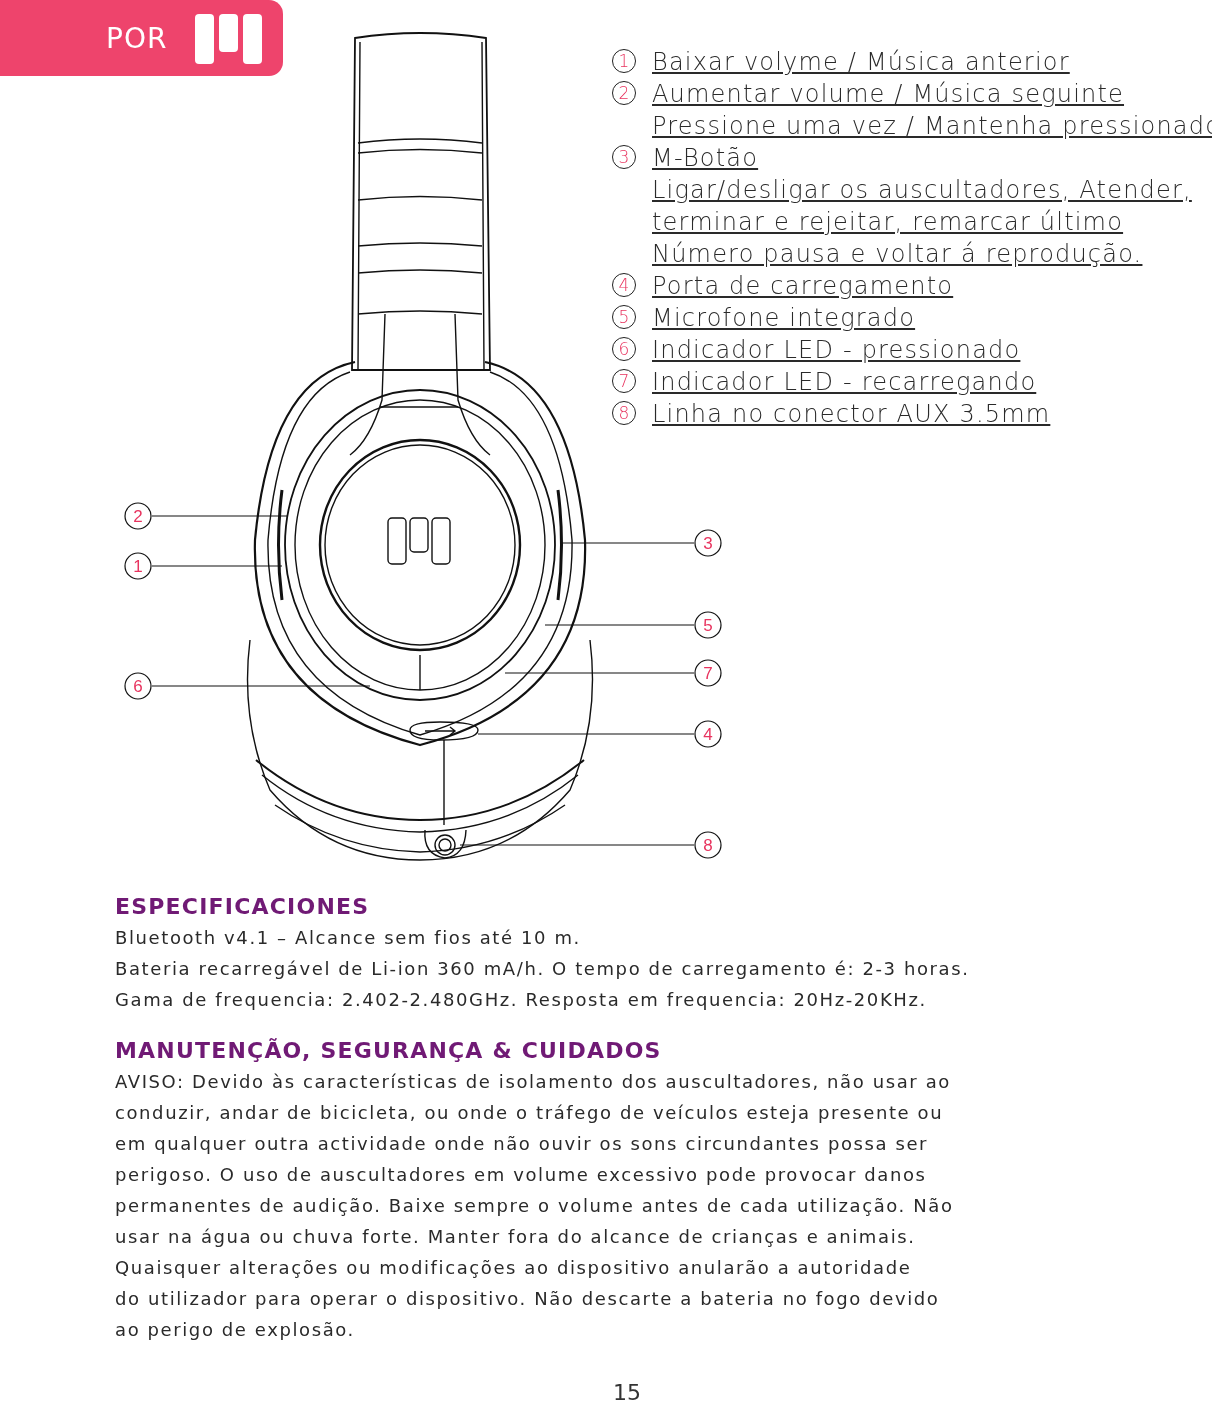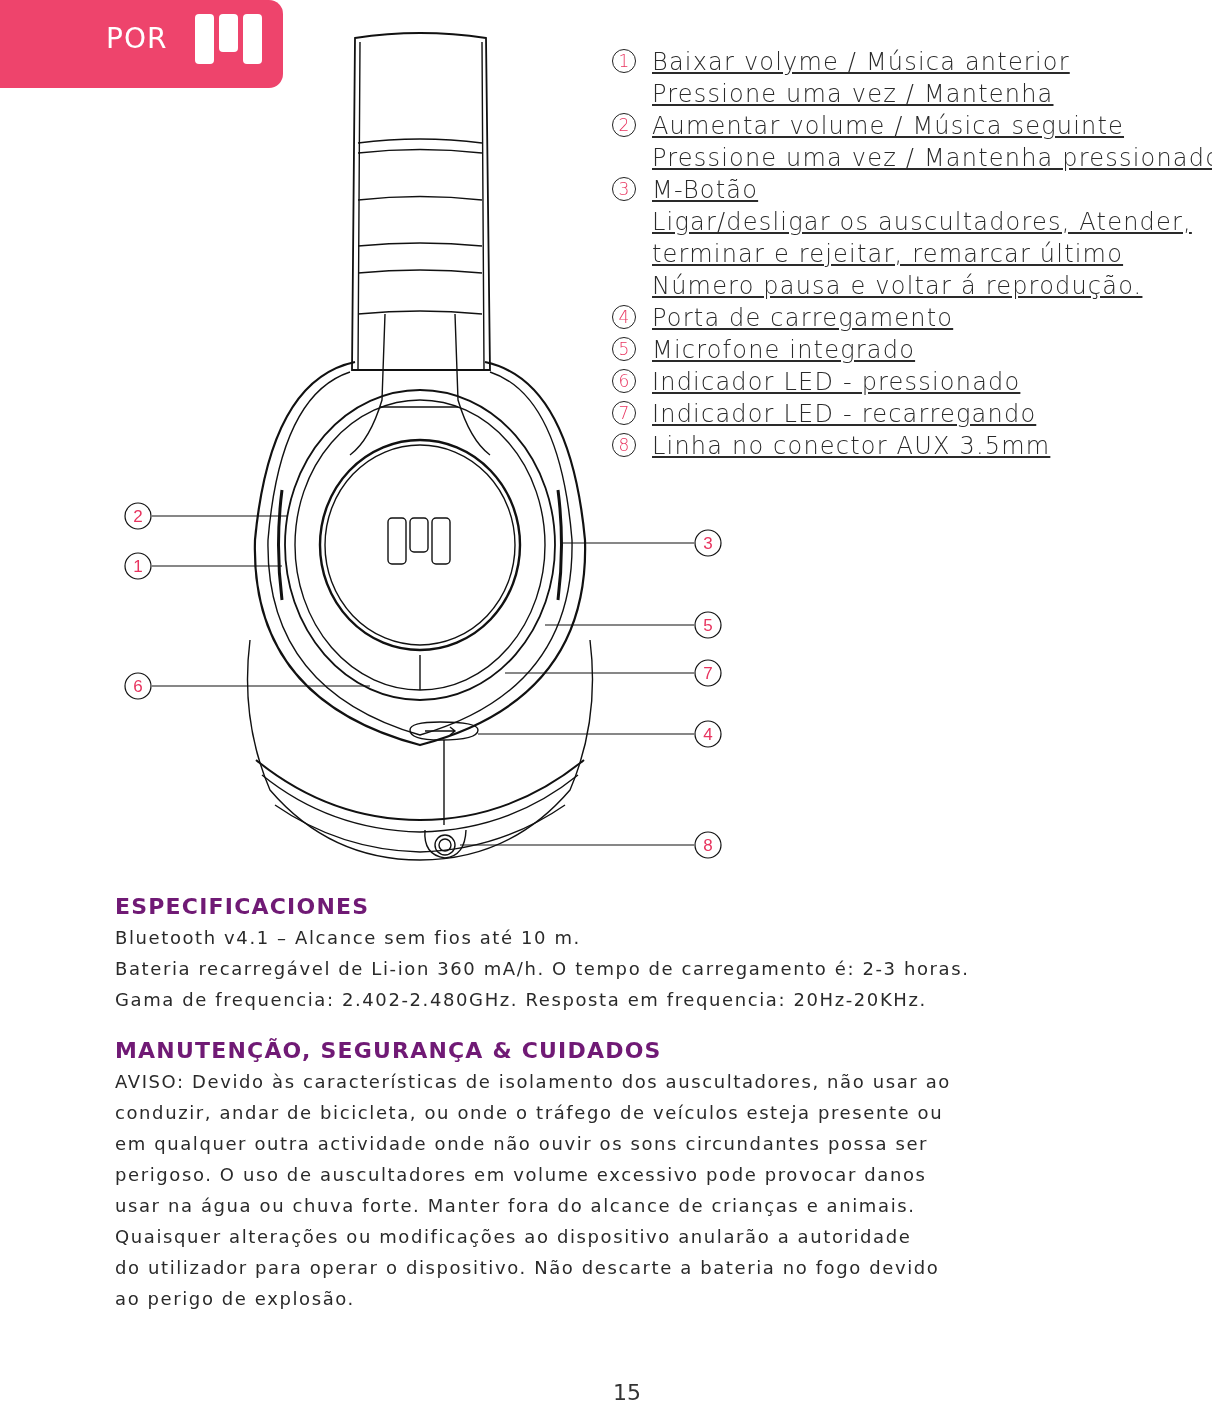--- a/index.html
+++ b/index.html
@@ -1,21 +1,21 @@
 <!DOCTYPE html>
 <html><head>
 <meta charset="utf-8">
 <style>
   html, body { margin: 0; padding: 0; background: #ffffff; }
   body {
     width: 1212px; height: 1408px; position: relative; overflow: hidden;
     font-family: "DejaVu Sans", sans-serif; color: #2a2a2a;
   }
   .lang-tab {
-    position: absolute; left: 0; top: 0; width: 283px; height: 88px;
+    position: absolute; left: 0; top: 0; width: 283px; height: 76px;
     background: #ee446c; border-bottom-right-radius: 14px; border-top-right-radius: 14px;
   }
   .lang-label {
     position: absolute; left: 106px; top: 22px; color: #ffffff;
     font-family: "DejaVu Sans", sans-serif; font-size: 28px; letter-spacing: 1px;
   }
   .lang-logo { position: absolute; left: 193px; top: 12px; }
 
   .diagram { position: absolute; left: 110px; top: 20px; width: 620px; height: 850px; }
 
@@ -153,21 +153,20 @@
         <circle cx="708" cy="845" r="13" fill="#fff" stroke="#111" stroke-width="1.2"></circle>
         <text x="708" y="851">8</text>
       </g>
   </g>
 </svg>
 
 <div class="legend" id="legend">
     <div class="legend-item">
       <span class="legend-num">1</span>
       <span class="legend-line">Baixar volyme / Música anterior</span>
-      <span class="legend-line">Pressione uma vez / Mantenha</span>
     </div>
     <div class="legend-item">
       <span class="legend-num">2</span>
       <span class="legend-line">Aumentar volume / Música seguinte</span>
       <span class="legend-line">Pressione uma vez / Mantenha pressionado</span>
     </div>
     <div class="legend-item">
       <span class="legend-num">3</span>
       <span class="legend-line">M-Botão</span>
       <span class="legend-line">Ligar/desligar os auscultadores, Atender,</span>
@@ -202,19 +201,20 @@
   <p class="section-body">Bateria recarregável de Li-ion 360 mA/h. O tempo de carregamento é: 2-3 horas.</p>
   <p class="section-body">Gama de frequencia: 2.402-2.480GHz. Resposta em frequencia: 20Hz-20KHz.</p>
 </div>
 
 <div class="section care">
   <h2 class="section-title">MANUTENÇÃO, SEGURANÇA &amp; CUIDADOS</h2>
   <p class="section-body">AVISO: Devido às características de isolamento dos auscultadores, não usar ao</p>
   <p class="section-body">conduzir, andar de bicicleta, ou onde o tráfego de veículos esteja presente ou</p>
   <p class="section-body">em qualquer outra actividade onde não ouvir os sons circundantes possa ser</p>
   <p class="section-body">perigoso. O uso de auscultadores em volume excessivo pode provocar danos</p>
+  <p class="section-body">permanentes de audição. Baixe sempre o volume antes de cada utilização. Não</p>
   <p class="section-body">usar na água ou chuva forte. Manter fora do alcance de crianças e animais.</p>
   <p class="section-body">Quaisquer alterações ou modificações ao dispositivo anularão a autoridade</p>
   <p class="section-body">do utilizador para operar o dispositivo. Não descarte a bateria no fogo devido</p>
   <p class="section-body">ao perigo de explosão.</p>
 </div>
 
 <div class="page-num">15</div>
 
 </body></html>

